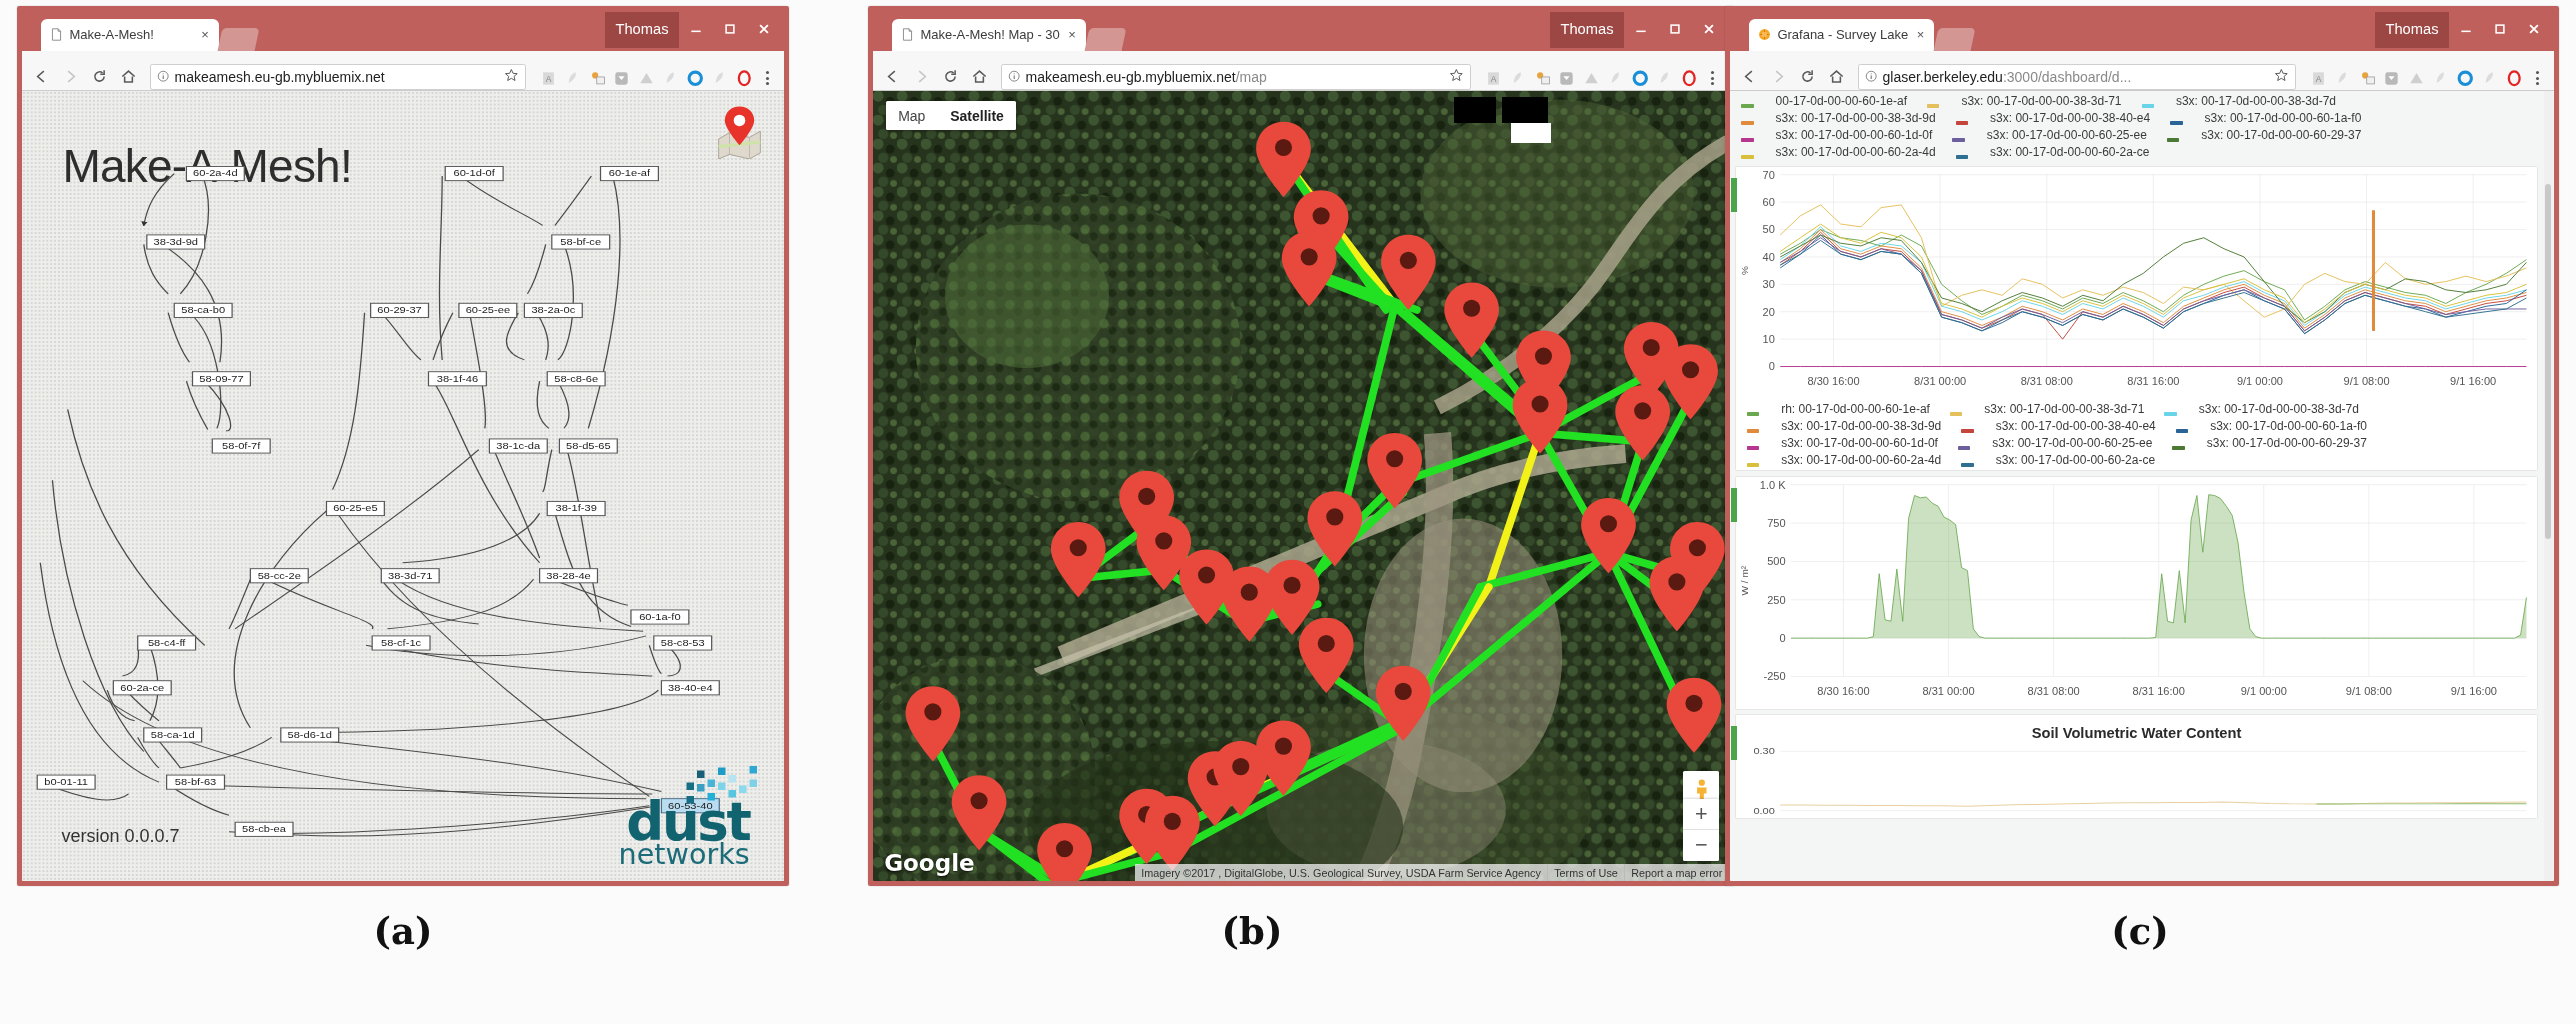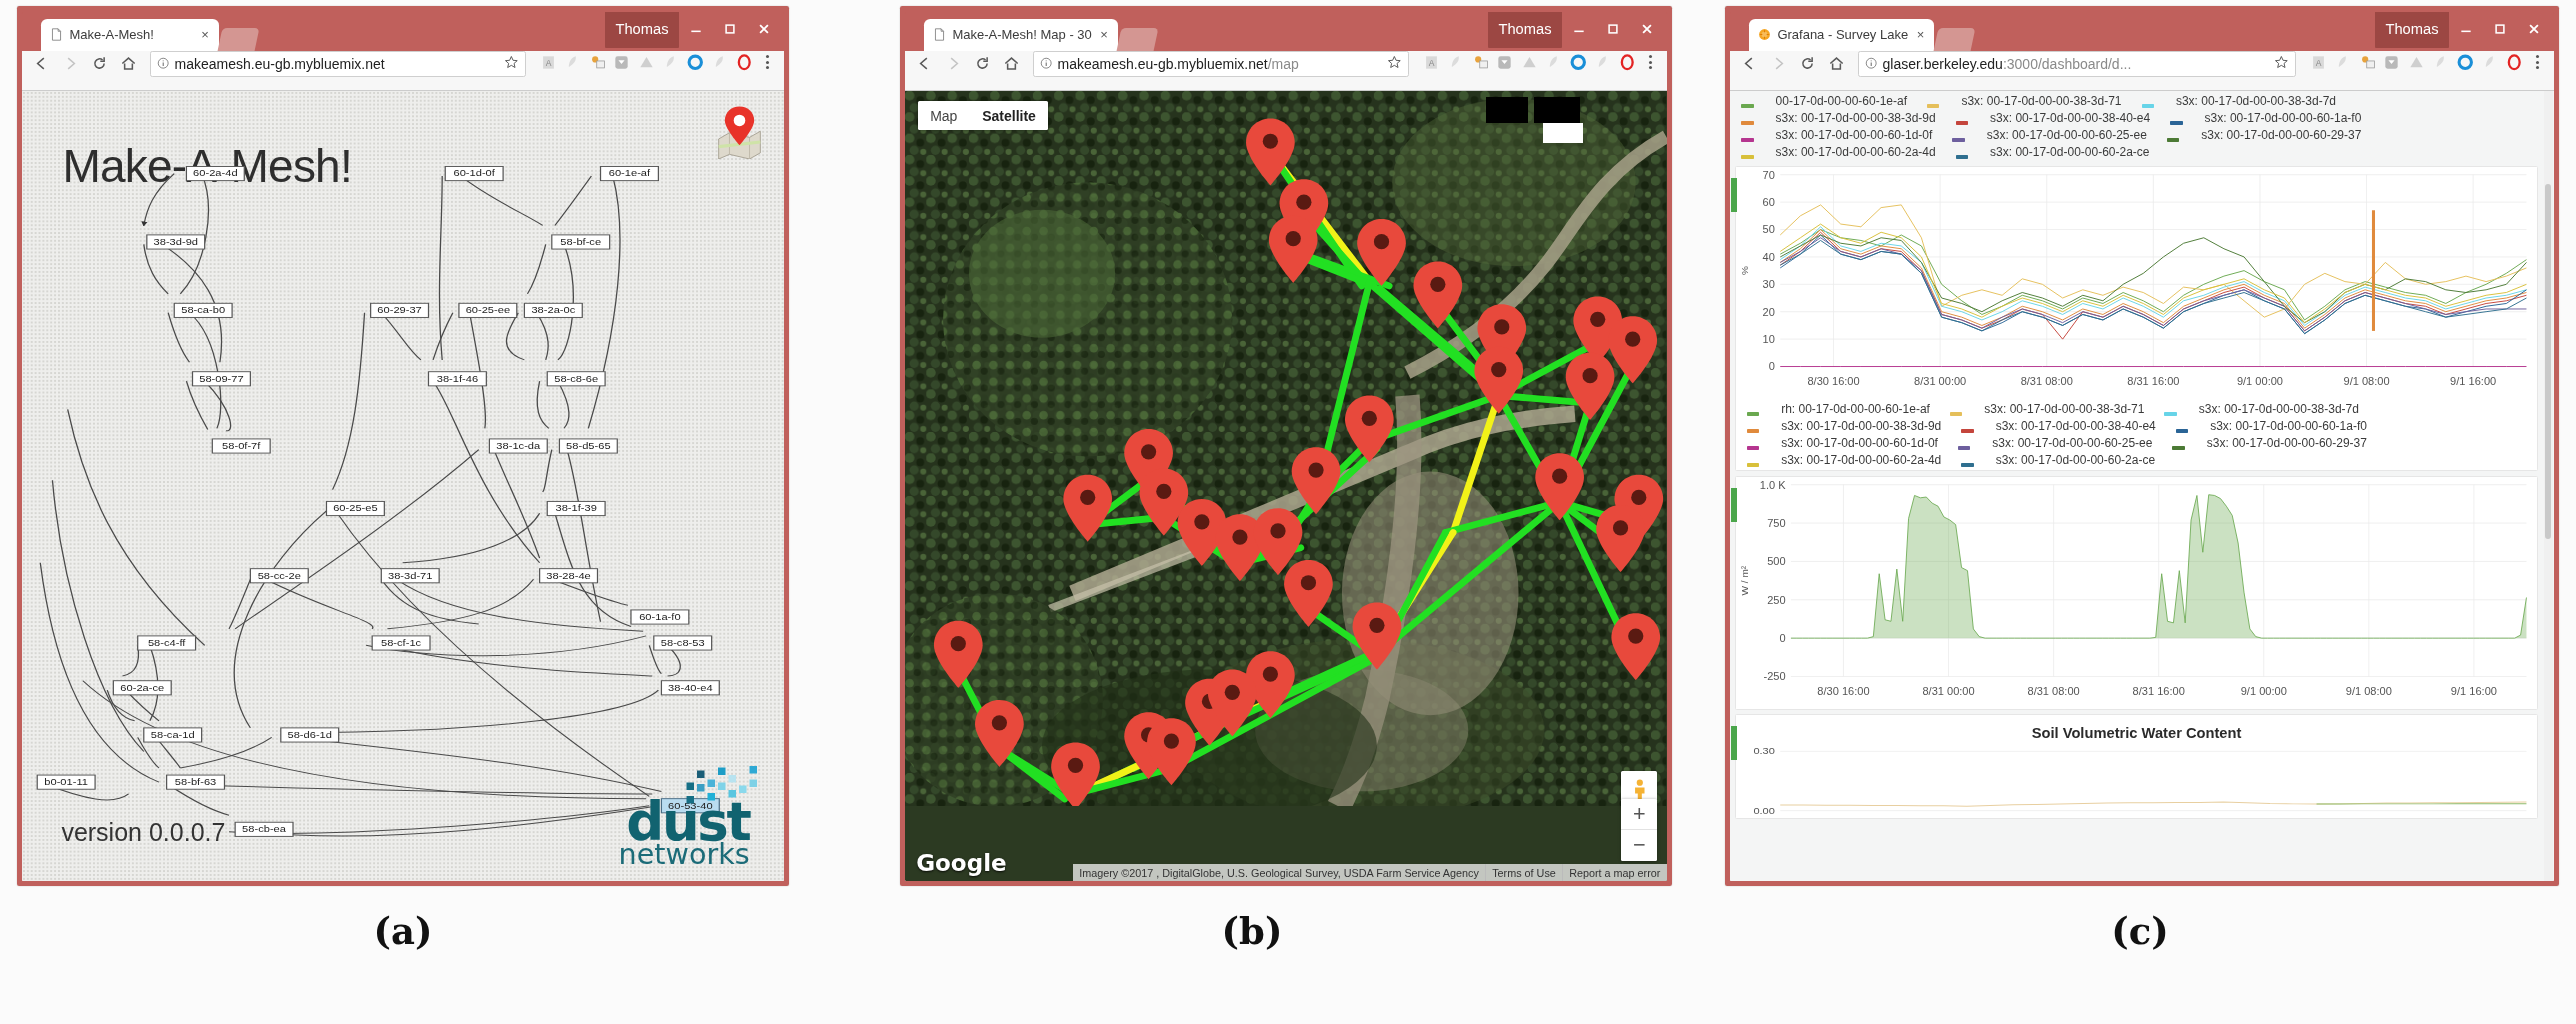--- a/index.html
+++ b/index.html
@@ -11,21 +11,21 @@
     overflow:hidden;
     position:relative;
   }
 
   
   .figure { position:absolute; inset:0; }
   .panel { position:absolute; top:6.2px; height:880px;
            background:#c0605c; border-radius:2.3px;
            box-shadow:0 0 1.5px rgba(0,0,0,.25); }
   #panel-a { left:17px;   width:772px; }
-  #panel-b { left:900px; width:772px; }
+  #panel-b { left:868px; width:866px; }
   #panel-c { left:1725px; width:834px; }
 
   .caption { position:absolute; top:909px; font-family:"DejaVu Serif", serif;
              font-weight:bold; font-size:37px; color:#111; text-align:center;
              width:124px; }
   #cap-a { left:341px; }
   #cap-b { left:1190px; }
   #cap-c { left:2078px; }
 
   
@@ -44,21 +44,21 @@
          display:flex; align-items:center; padding:0 7.7px 0 9.3px; gap:6.2px;
          border-radius:6.2px 6.2px 0 0; position:relative; }
   .tab .favicon { width:13px; height:13px; flex:0 0 auto; }
   .tab .t-label { font-size:13px; color:#3c3c3c; white-space:nowrap;
                   overflow:hidden; text-overflow:clip; flex:1; }
   .tab .t-close { font-size:13px; color:#555; padding:0 2.3px; }
   .ghost-tab { width:37px; height:23px; margin-left:1.5px; background:#d49692;
                border-radius:4.6px 4.6px 0 0; transform:skewX(-12deg); }
 
   .toolbar { flex:0 0 auto; height:40px; background:#f7f7f7; display:flex;
-             align-items:flex-start; padding:0 6.2px; gap:3.1px; border-bottom:0.8px solid #ccc; }
+             align-items:flex-end; padding:0 6.2px; gap:3.1px; border-bottom:0.8px solid #ccc; }
   .navbtn { width:26px; height:26px; display:flex; align-items:center; justify-content:center;
             color:#5a5a5a; }
   .navbtn.disabled { color:#c4c4c4; }
   .omnibox { flex:1; height:26px; background:#fff; border:0.8px solid #cfcfcf;
              border-radius:2.3px; display:flex; align-items:center; padding:0 6.2px; gap:5.4px;
              margin:0 4.6px; }
   .omnibox .info-i { width:12.4px; height:12.4px; flex:0 0 auto; }
   .omnibox .url { font-size:14px; color:#222; white-space:nowrap; overflow:hidden; flex:1; }
   .omnibox .url .dim { color:#8a8a8a; }
   .omnibox .star { color:#5a5a5a; font-size:14px; }
@@ -68,21 +68,21 @@
   .menu-dots i { width:3.1px; height:3.1px; border-radius:50%; background:#555; display:block; }
 
   .viewport { flex:1; position:relative; overflow:hidden; background:#fff; }
 
   
   .mesh-page { position:absolute; inset:0; background:#eeeeec;
     background-image:radial-gradient(#d6d6d2 0.8px, transparent 0.9px);
     background-size:3.9px 3.9px; overflow:hidden; }
   .mesh-title { position:absolute; left:40px; top:48px; font-size:46px; color:#2e2e2e;
                 font-family:"Liberation Sans", sans-serif; letter-spacing:-0.8px; }
-  .mesh-version { position:absolute; left:39px; bottom:34px; font-size:25px; color:#333; }
+  .mesh-version { position:absolute; left:39px; bottom:34px; font-size:18px; color:#333; }
   .map-pin-btn { position:absolute; right:18.5px; top:14px; width:51px; height:54px; }
   .dust-logo { position:absolute; right:34px; bottom:12.4px; width:232px; text-align:right;
                line-height:1; }
   .dust-logo .d-word { font-size:53px; color:#116370; font-weight:600; letter-spacing:-2.3px;
                        font-family:"DejaVu Sans", sans-serif; }
   .dust-logo .d-sub { font-size:28.6px; color:#1b6b78; letter-spacing:0px;
                       font-family:"DejaVu Sans", sans-serif; margin-top:-7.7px; }
   .dust-dots { position:absolute; right:6.2px; bottom:73px; width:91px; height:42px; }
 
   svg.mesh-svg { position:absolute; inset:0; width:100%; height:100%; }

